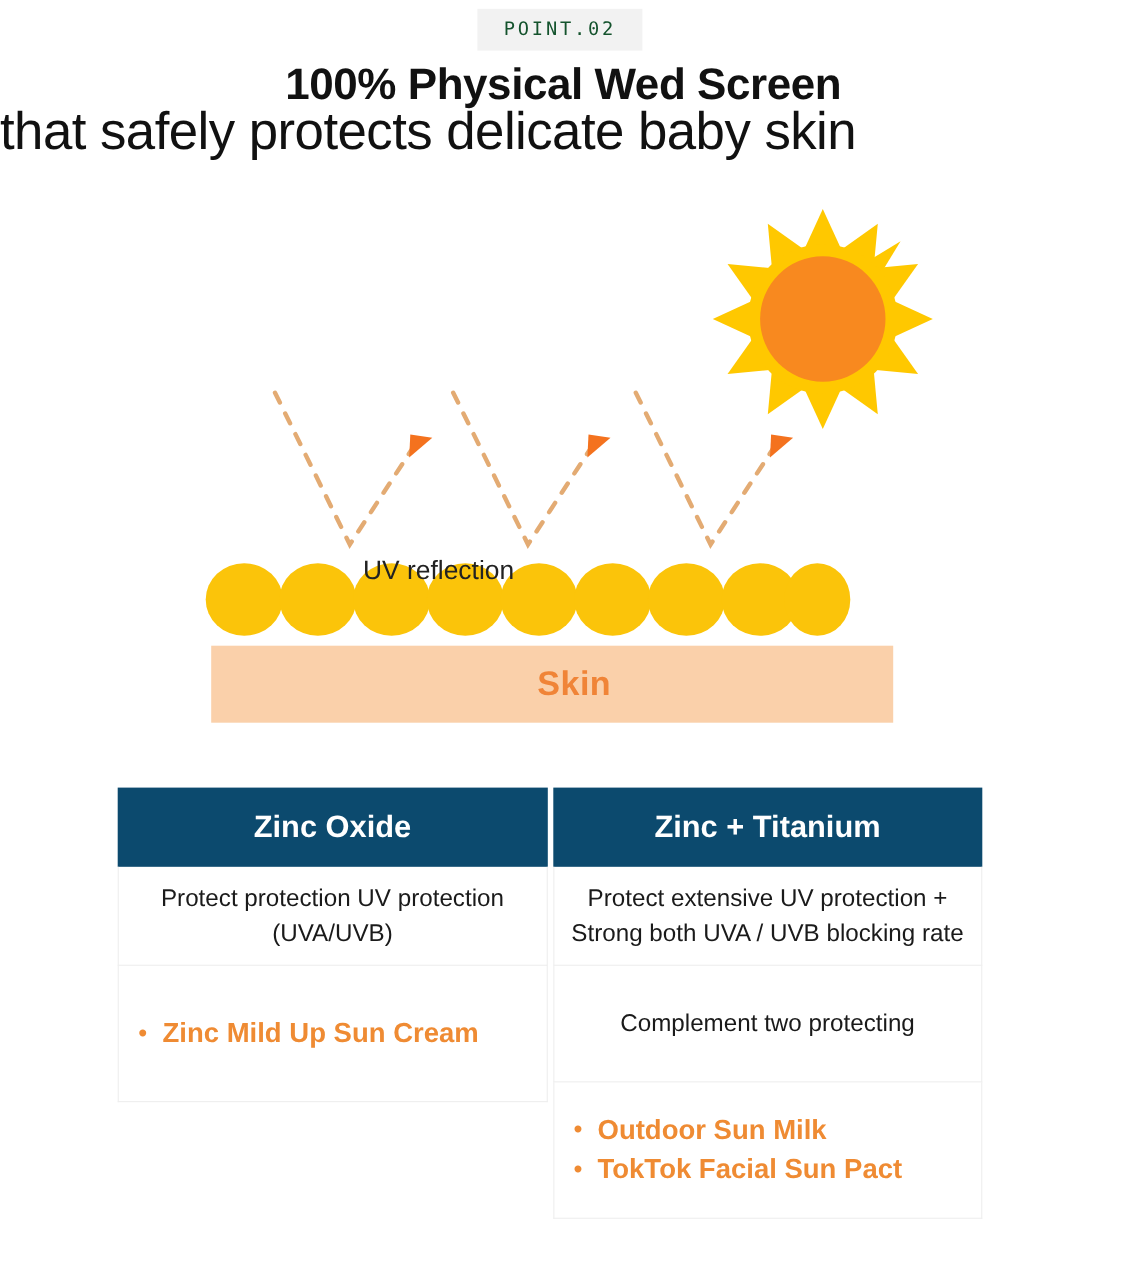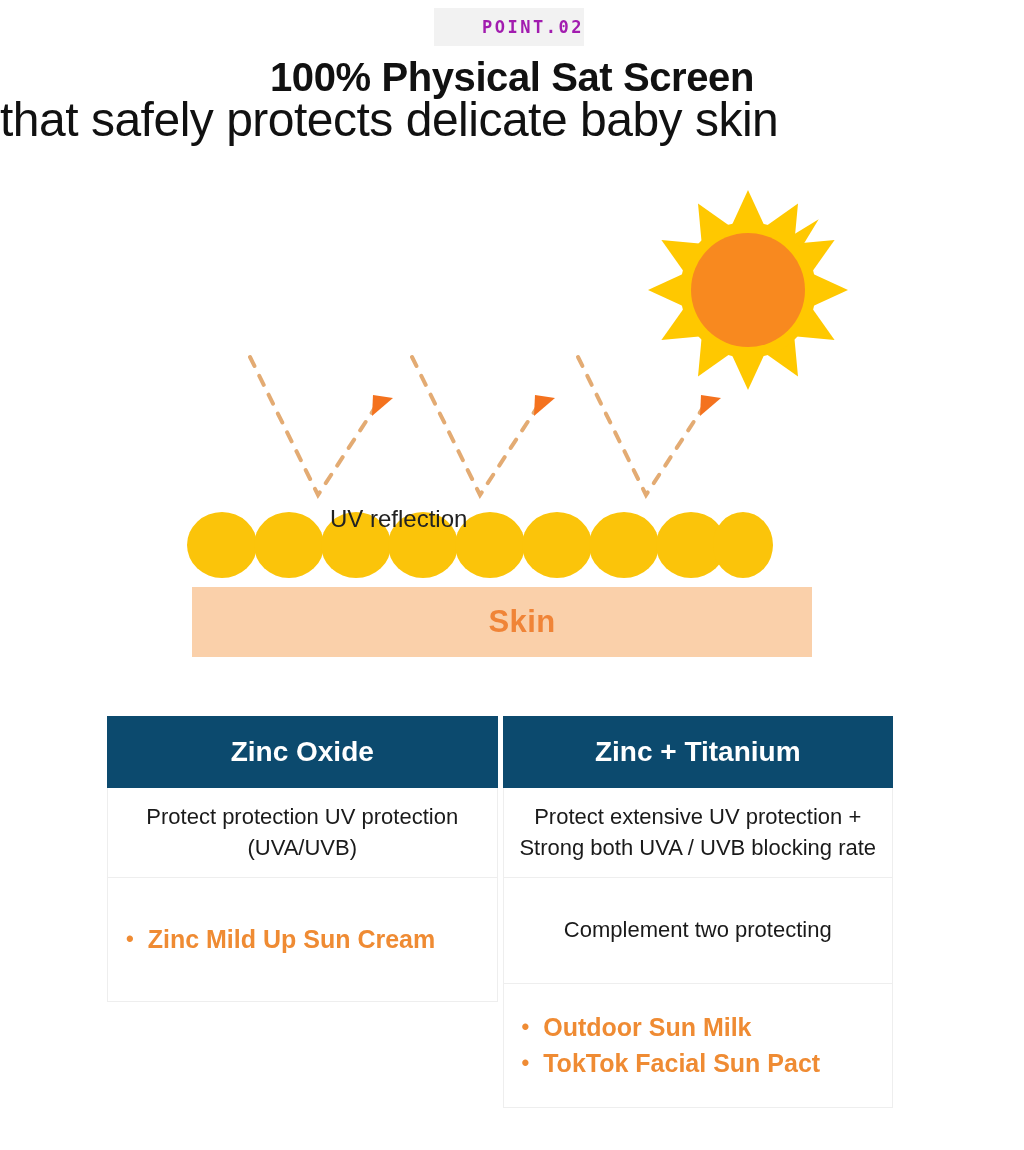--- a/index.html
+++ b/index.html
@@ -19,26 +19,26 @@
   
   .point-badge {
     position: absolute;
     left: 434px;
     top: 8px;
     width: 150px;
     height: 38px;
     background: #f2f2f2;
     display: flex;
     align-items: center;
-    justify-content: flex-end;
+    justify-content: center;
     letter-spacing: 2.5px;
     font-family: "DejaVu Sans Mono", monospace;
     font-size: 17px;
-    font-weight: 700;
-    color: #a21caf;
+    font-weight: 400;
+    color: #14532d;
   }
 
   
   .headline {
     position: absolute;
     left: 0;
     top: 55px;
     width: 1024px;
     text-align: center;
     font-size: 40px;
@@ -166,21 +166,21 @@
     line-height: 1.5;
   }
 </style>
 </head>
 <body>
 
 <div class="point-badge">
   <span>POINT.02</span>
 </div>
 
-<div class="headline">100% Physical Sat Screen</div>
+<div class="headline">100% Physical Wed Screen</div>
 <div class="subheadline">that safely protects delicate baby skin</div>
 
 <div class="diagram">
   <svg width="1024" height="490" viewBox="0 0 1024 490" xmlns="http://www.w3.org/2000/svg">
 
     <g transform="translate(748,105)">
       <g fill="#ffc800">
         <g>
           <polygon points="0,-100 17,-63 -17,-63"></polygon>
           <polygon points="70.7,-70.7 52,-40 40,-52" transform="rotate(0)"></polygon>

